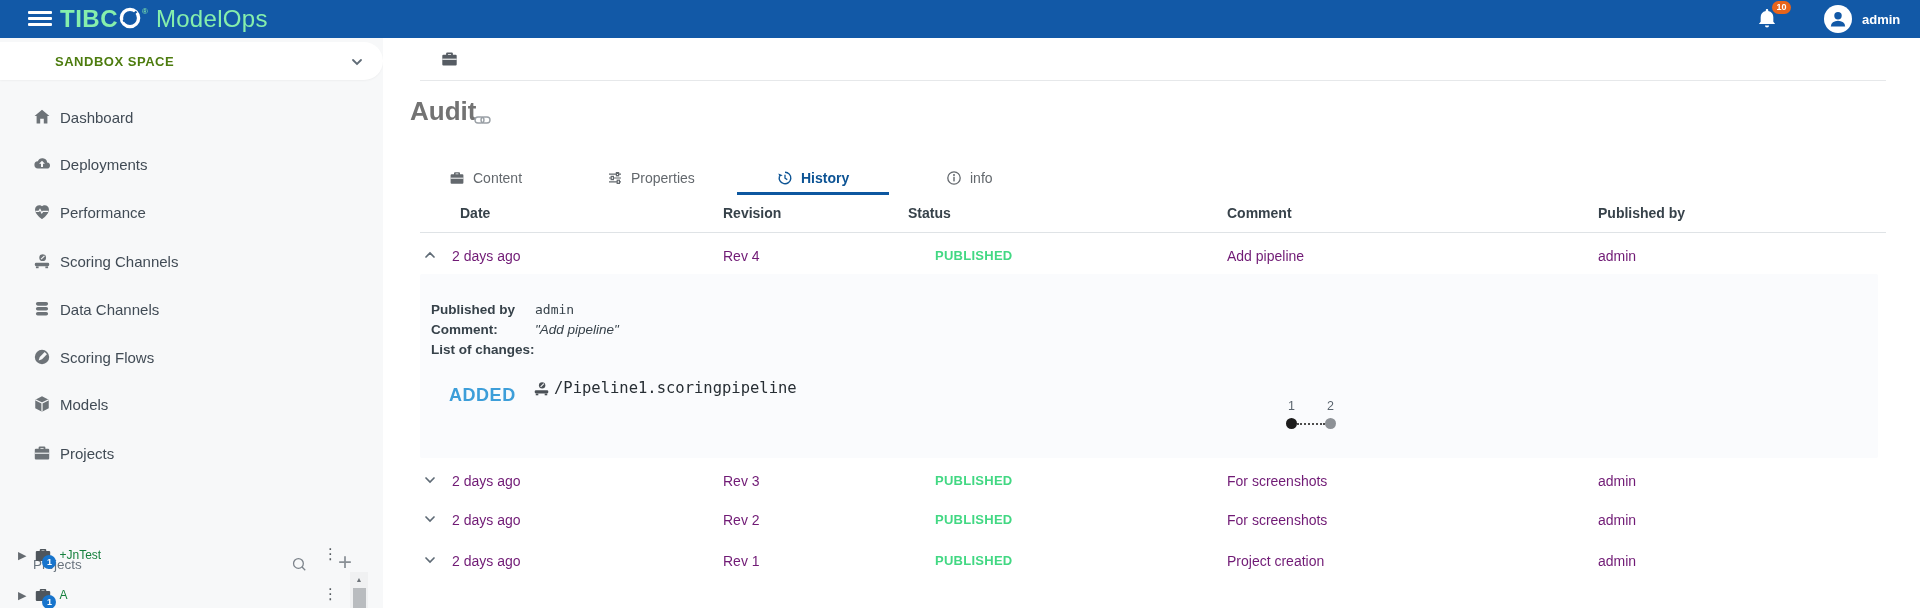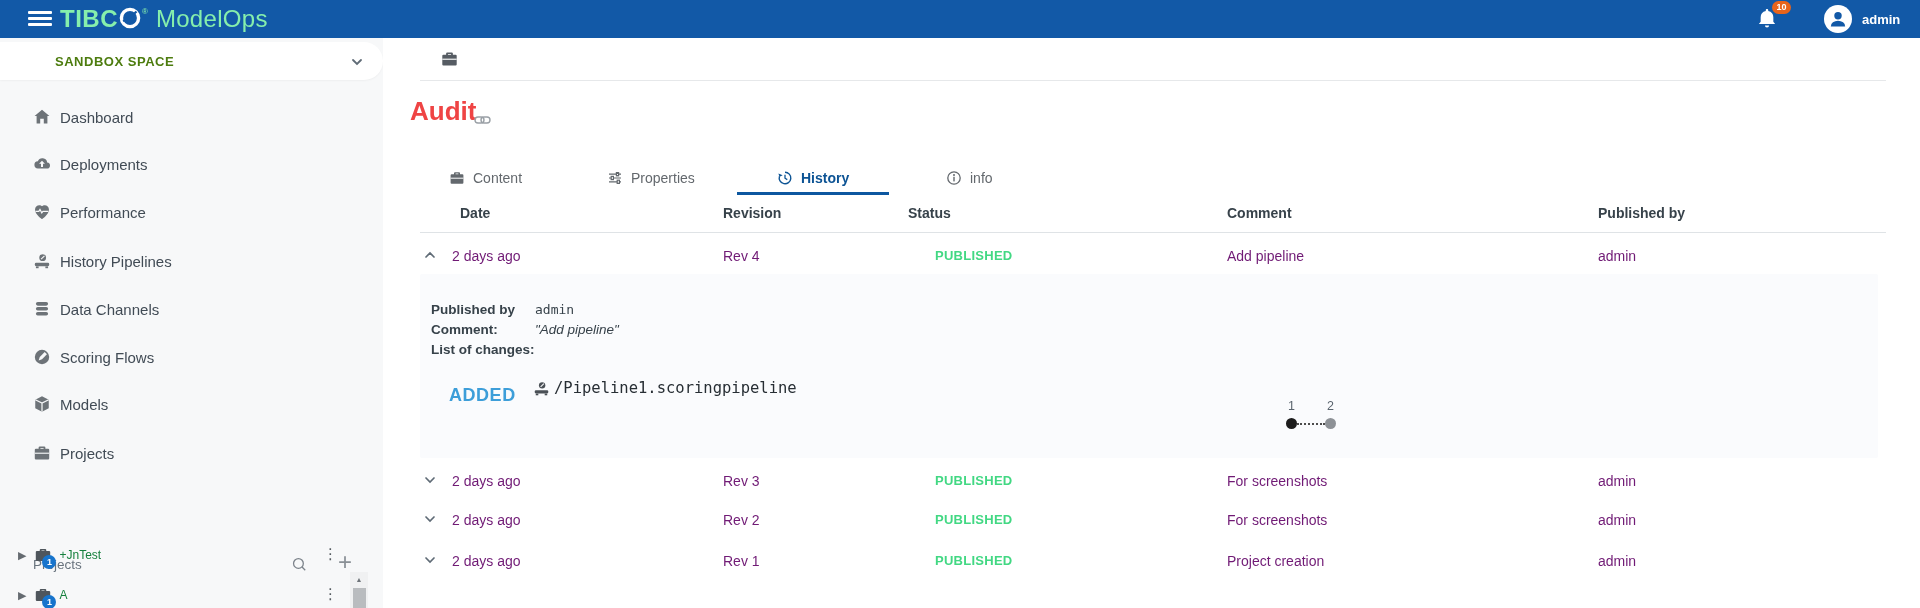--- a/index.html
+++ b/index.html
@@ -41,21 +41,21 @@
   .tree-label{margin-left:7px;font-size:12px;color:#15803d;}
   .kebab{position:absolute;left:323px;width:14px;height:20px;color:#555b60;font-size:15px;line-height:20px;
          text-align:center;cursor:pointer;letter-spacing:0;}
   .tree-scroll{position:absolute;left:350px;top:534px;width:18px;height:74px;background:#f0f1f2;}
   .tree-thumb{position:absolute;left:2.5px;top:16px;width:13px;height:38px;background:#b9bcbf;cursor:pointer;}
   .sb-arr{position:absolute;left:0;width:18px;text-align:center;font-size:7px;color:#6f757b;cursor:pointer;}
   
   .main{position:absolute;left:383px;top:38px;width:1537px;height:570px;background:#fff;}
   .tool-ico{position:absolute;left:57px;top:12px;width:19px;height:18px;color:#565c63;cursor:pointer;}
   .hr1{position:absolute;left:37px;top:42px;width:1466px;height:1px;background:#e6e8ea;}
-  .page-title{position:absolute;left:27px;top:58px;font-size:26px;font-weight:700;color:#ef4444;}
+  .page-title{position:absolute;left:27px;top:58px;font-size:26px;font-weight:700;color:#737373;}
   .link-ico{position:absolute;left:91px;top:75px;width:17px;height:14px;color:#9aa0a6;cursor:pointer;}
   .tab{position:absolute;top:127px;height:26px;display:flex;align-items:center;color:#63686d;cursor:pointer;}
   .tab .ticon{width:16px;height:16px;flex:none;}
   .tab .tlabel{margin-left:8px;font-size:14px;}
   .tab.active{color:#0c5394;}
   .tab.active .tlabel{font-weight:600;}
   .tab-underline{position:absolute;left:354px;top:154px;width:152px;height:3px;background:#0d57a0;}
   .col-hdr{position:absolute;top:167px;font-size:14px;font-weight:700;color:#37424a;}
   .hr2{position:absolute;left:37px;top:194px;width:1466px;height:1px;background:#dfe3e6;}
   .rowline{position:absolute;left:0;width:1520px;height:30px;}
@@ -140,21 +140,21 @@
     <span class="nlabel">Performance</span>
   </div>
   <div class="nav-item" style="top:208px;">
     <span class="nicon"><svg width="18" height="18" viewBox="0 0 16 16">
           <circle cx="8.6" cy="5" r="3" fill="currentColor"></circle>
           <path d="M7.2 6.4l3-3" stroke="#f7f8f9" stroke-width="1"></path>
           <rect x="1.6" y="9.6" width="12.8" height="3" rx="1.2" fill="currentColor"></rect>
           <rect x="2.6" y="12.8" width="2.4" height="1.6" fill="currentColor"></rect>
           <rect x="11" y="12.8" width="2.4" height="1.6" fill="currentColor"></rect>
         </svg></span>
-    <span class="nlabel">History Pipelines</span>
+    <span class="nlabel">Scoring Channels</span>
   </div>
   <div class="nav-item" style="top:304px;">
     <span class="nicon"><svg width="18" height="18" viewBox="0 0 16 16">
           <circle cx="8" cy="8" r="6.4" fill="currentColor"></circle>
           <path d="M5 11l1-3 4.4-4.4 2 2L8 10z" fill="#f7f8f9"></path>
         </svg></span>
     <span class="nlabel">Scoring Flows</span>
   </div>
   <div class="nav-item" style="top:256px;">
     <span class="nicon"><svg width="18" height="18" viewBox="0 0 16 16">

